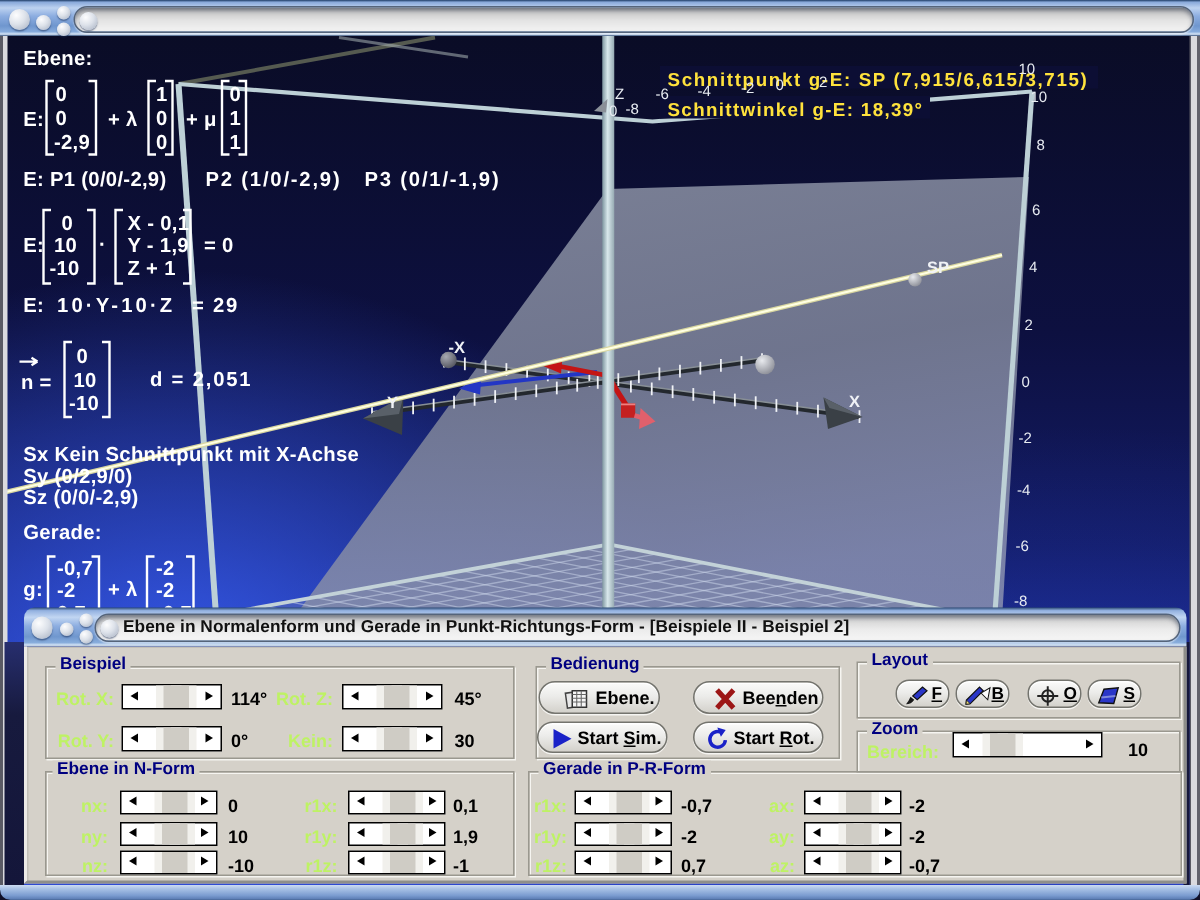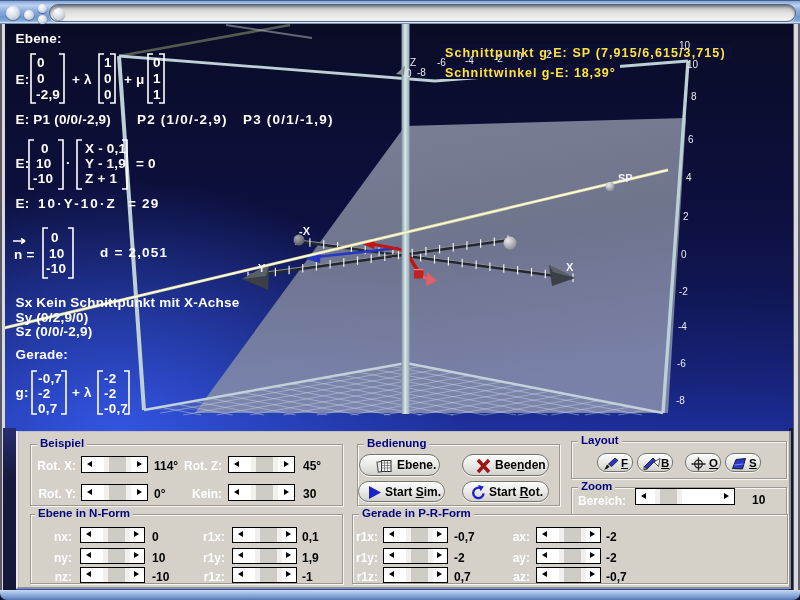--- a/index.html
+++ b/index.html
@@ -37,21 +37,21 @@
   border-radius:0 0 7px 7px; z-index:4;}
 
 #panel { position:absolute; left:16px; top:405px; width:775px; height:184px; z-index:10; }
 #ptitle { position:absolute; left:0; top:0; width:775px; height:26px; border-radius:7px 7px 0 0;
   background:linear-gradient(to bottom,#2c4a74 0%,#93b1e0 8%,#c2d6f2 25%,#8cade0 48%,#7097ce 75%,#88addc 90%,#dce9f8 97%,#31507c 100%); }
 #pbody { position:absolute; left:0; top:26px; width:775px; height:158px; background:#d5d1c9;
   border-left:2px solid #eceae6; border-right:2px solid #8e8e8a; border-bottom:2px solid #8e8e8a;
   box-shadow:inset 1px 1px 0 #c2bfb8; }
 .gb { position:absolute; border:1px solid #9a988f; box-shadow:1px 1px 0 #f6f5f1, inset 1px 1px 0 #f6f5f1; }
 .gbl { position:absolute; top:-7px; background:#d5d1c9; color:#000080; font-weight:bold; font-size:11.5px; padding:0 3px; white-space:nowrap; line-height:13px;}
-.lab { position:absolute; font-weight:bold; font-size:12px; color:#ffffff; white-space:nowrap; text-align:right; }
+.lab { position:absolute; font-weight:bold; font-size:12px; color:#bef264; white-space:nowrap; text-align:right; }
 .val { position:absolute; font-weight:bold; font-size:12px; color:#000; white-space:nowrap; }
 .spin { position:absolute; border:1px solid #000; background:#fff; }
 .spin .th { position:absolute; top:0; height:100%; background:#cfccc5; box-shadow: -5px 0 0 #f1f0ec, 5px 0 0 #f1f0ec; }
 .arl { position:absolute; left:5px; top:50%; margin-top:-3.5px; width:0; height:0; border:3.5px solid transparent; border-left:none; border-right:5.5px solid #000; }
 .arr { position:absolute; right:5px; top:50%; margin-top:-3.5px; width:0; height:0; border:3.5px solid transparent; border-right:none; border-left:5.5px solid #000; }
 .btn { position:absolute; border-radius:11px; border:1px solid #74746e;
   background:linear-gradient(to bottom,#fbfbfa 0%,#ececea 45%,#d3d1cb 100%);
   box-shadow:0 1px 0 #f6f5f2, inset 0 1px 0 #fff; }
 .btn span { position:absolute; font-weight:bold; font-size:12px; color:#000; white-space:nowrap;}
 u { text-decoration:underline; }
@@ -286,20 +286,29 @@
     </div>
 <div class="lf1"></div>
     <div class="lf2"></div>
     <div class="rf1"></div>
     <div class="rf2"></div>
     <div class="rf3"></div>
     <div class="sideL"></div>
     <div class="sideR"></div>
     <div class="bbar"></div>
 <div id="panel">
+      <div id="ptitle">
+        <div class="circ" style="left:4.5px;top:6px;width:14.5px;height:14.5px;"></div>
+        <div class="circ" style="left:23.5px;top:9.5px;width:9.5px;height:9.5px;"></div>
+        <div class="circ" style="left:36.5px;top:3.5px;width:9px;height:9px;"></div>
+        <div class="circ" style="left:36.5px;top:14.5px;width:9px;height:9px;"></div>
+        <div class="pill" style="left:47px;top:3.5px;width:724px;height:19px;background:linear-gradient(to bottom,#bcbcbc 0%,#d4d4d4 18%,#ebebeb 55%,#f6f6f6 100%);"></div>
+        <div class="circ" style="left:51px;top:7.5px;width:12px;height:12px;"></div>
+        <div class="ttext" style="left:66px;top:7px;font-size:11.5px;color:#111;letter-spacing:0.05px;">Ebene in Normalenform und Gerade in Punkt-Richtungs-Form - [Beispiele II - Beispiel 2]</div>
+      </div>
       <div id="pbody"></div>
       <div class="gb" style="left:14px;top:39px;width:313px;height:62px;"></div>
       <div class="gbl" style="left:21px;top:32px;">Beispiel</div>
       <div class="gb" style="left:341px;top:39px;width:203px;height:62px;"></div>
       <div class="gbl" style="left:348px;top:32px;">Bedienung</div>
       <div class="gb" style="left:555px;top:36px;width:216px;height:38px;"></div>
       <div class="gbl" style="left:562px;top:29px;">Layout</div>
       <div class="gb" style="left:555px;top:82px;width:216px;height:28px;"></div>
       <div class="gbl" style="left:562px;top:75px;">Zoom</div>
       <div class="gb" style="left:14px;top:109px;width:313px;height:70px;"></div>

